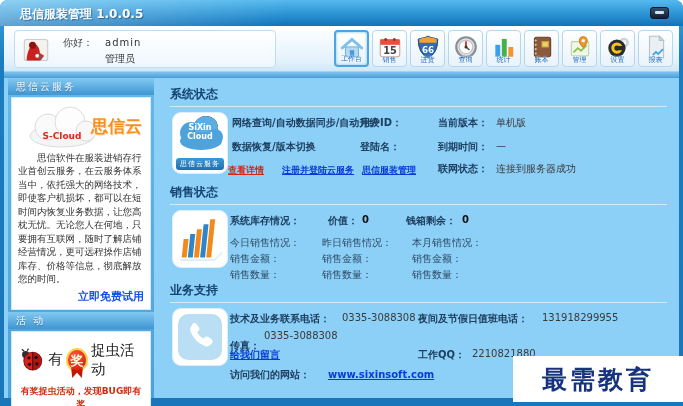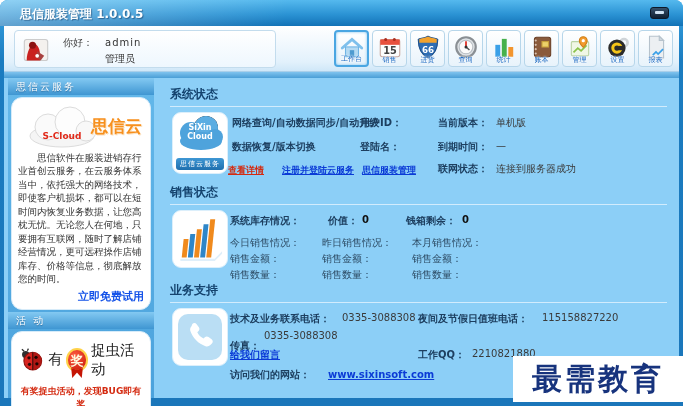--- a/index.html
+++ b/index.html
@@ -21,21 +21,21 @@
   .greet-role{position:absolute;left:90px;top:21px;font-size:10px;color:#333;}
   
   .toolbar{position:absolute;right:6px;top:4px;display:flex;gap:3px;}
   .tool-btn{position:relative;width:35px;height:37px;background:linear-gradient(180deg,#ffffff,#e8f3fb);border:1px solid #b7d6ea;border-radius:4px;cursor:pointer;}
   .tool-btn.selected{border:2px solid #4aa6e2;box-shadow:0 0 3px #7cc2ee inset;}
   .tool-btn svg{position:absolute;left:50%;top:3px;transform:translateX(-50%);}
   .tool-label{position:absolute;bottom:1px;width:100%;text-align:center;font-size:7px;color:#1565c0;font-weight:normal;text-shadow:0 0 2px #fff,0 0 2px #fff;white-space:nowrap;overflow:hidden;}
   
   .sidebar{position:absolute;top:52px;left:4px;width:146px;bottom:0;background:linear-gradient(180deg,#64b8ea,#4ba2dc);}
   .side-header{height:17px;background:linear-gradient(180deg,#83c9f2,#3f96d2);color:#fff;font-size:10px;padding:2px 8px 0;letter-spacing:2px;text-shadow:0 1px 1px rgba(0,40,80,.4);}
-  .side-card{background:#fff;margin:2px 3px;border-radius:11px;padding:5px 6px;border:1px solid #d6ebf9;}
+  .side-card{background:#fff;margin:2px 3px;border-radius:0;padding:5px 6px;border:1px solid #d6ebf9;}
   .cloud-figure{position:relative;height:46px;}
   .cloud-brand{position:absolute;right:2px;top:12px;font-size:17px;font-weight:bold;color:#f7901e;text-shadow:1px 1px 0 #fbe3c4;}
   .cloud-desc{font-size:9.5px;line-height:1.42;color:#333;text-indent:19px;margin-top:2px;}
   .trial-link{display:block;text-align:right;font-size:11px;font-weight:bold;color:#1553e8;margin-top:3px;text-decoration:none;cursor:pointer;}
   .banner{display:flex;align-items:center;justify-content:center;gap:3px;font-size:14.5px;color:#222;padding:4px 0 6px;cursor:pointer;}
   .badge{position:relative;display:inline-block;width:24px;height:24px;border-radius:50%;text-align:center;line-height:22px;font-size:13px;font-weight:bold;}
   .badge-award{background:radial-gradient(circle at 35% 30%,#ff5a40,#c51505);border:2px solid #ffd24a;color:#fff8dc;}
   .badge::before,.badge::after{content:"";position:absolute;top:19px;border:4px solid transparent;border-top:9px solid #c51505;}
   .badge::before{left:1px;transform:rotate(18deg);}
   .badge::after{right:1px;transform:rotate(-18deg);}
@@ -46,21 +46,21 @@
   .section{position:absolute;left:16px;right:12px;}
   .sec-title{font-size:12px;font-weight:bold;color:#14436e;padding-bottom:3px;border-bottom:1px solid #d2ecfd;}
   .icon-card{position:absolute;left:2px;width:56px;background:#fff;border:1px solid #dceffb;border-radius:9px;}
   .lbl{position:absolute;font-size:10px;font-weight:bold;color:#1d3f60;white-space:nowrap;}
   .val{font-weight:normal;color:#3a3a3a;}
   .link{position:absolute;font-size:9px;font-weight:bold;text-decoration:underline;cursor:pointer;white-space:nowrap;}
   .link-blue{color:#0b3bd6;}
   .link-red{color:#d42a10;}
   .mini-banner{position:absolute;bottom:3px;left:3px;right:3px;height:12px;background:linear-gradient(180deg,#3e97d4,#1f6fae);border-radius:3px;color:#fff;font-size:7px;text-align:center;line-height:12px;letter-spacing:1px;}
   .phone-pad{position:absolute;left:5px;top:5px;width:44px;height:46px;background:#badef4;border-radius:10px;display:flex;align-items:center;justify-content:center;}
-  .watermark{position:absolute;right:0px;bottom:4px;width:170px;height:46px;background:#ffffff;display:flex;align-items:center;justify-content:center;font-family:"DejaVu Serif","Liberation Serif",serif;font-size:30px;font-weight:bold;color:#17337d;letter-spacing:3px;z-index:60;}
+  .watermark{position:absolute;right:0px;bottom:4px;width:170px;height:46px;background:#ffffff;display:flex;align-items:center;justify-content:center;font-family:"DejaVu Serif","Liberation Serif",serif;font-size:25px;font-weight:bold;color:#17337d;letter-spacing:3px;z-index:60;}
 </style>
 </head>
 <body>
 
 <div class="window">
   <div class="titlebar">
     <div class="sheen"></div>
     <span class="app-title">思信服装管理 1.0.0.5</span>
     <div class="min-btn">
       <span class="min-glyph"></span>
@@ -276,21 +276,21 @@
         <div class="icon-card" style="top:26px;height:58px;">
           <div class="phone-pad">
             <svg width="34" height="34" viewBox="0 0 24 24">
               <path fill="#ffffff" d="M6.6 2.8c.9-.9 2.3-.8 3 .2l1.6 2.2c.6.8.5 1.9-.2 2.6l-.9.9c.9 2 2.4 3.5 4.4 4.4l.9-.9c.7-.7 1.8-.8 2.6-.2l2.2 1.6c1 .7 1.1 2.1.2 3l-1.1 1.1c-.9.9-2.2 1.2-3.4.8-5-1.7-9-5.7-10.7-10.7-.4-1.2-.1-2.5.8-3.4z"></path>
             </svg>
           </div>
         </div>
         <span class="lbl" style="left:60px;top:30px;">技术及业务联系电话：</span>
         <span class="lbl val" style="left:172px;top:30px;">0335-3088308</span>
         <span class="lbl" style="left:248px;top:30px;">夜间及节假日值班电话：</span>
-        <span class="lbl val" style="left:372px;top:30px;">115158827220</span>
+        <span class="lbl val" style="left:372px;top:30px;">131918299955</span>
         <span class="lbl" style="left:60px;top:48px;margin-top:9px;">传真：</span>
         <span class="lbl val" style="left:94px;top:48px;">0335-3088308</span>
         <a class="link link-blue" style="left:60px;top:66px;font-size:10px;">给我们留言</a>
         <span class="lbl" style="left:248px;top:66px;">工作QQ：</span>
         <span class="lbl val" style="left:302px;top:66px;">2210821880</span>
         <span class="lbl" style="left:60px;top:86px;">访问我们的网站：</span>
         <a class="link link-blue" style="left:158px;top:87px;font-size:10px;">www.sixinsoft.com</a>
       </div>
     </div>
   </div>

